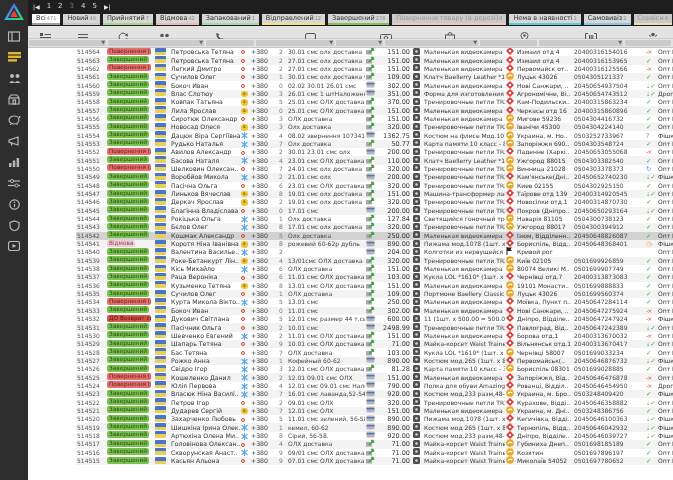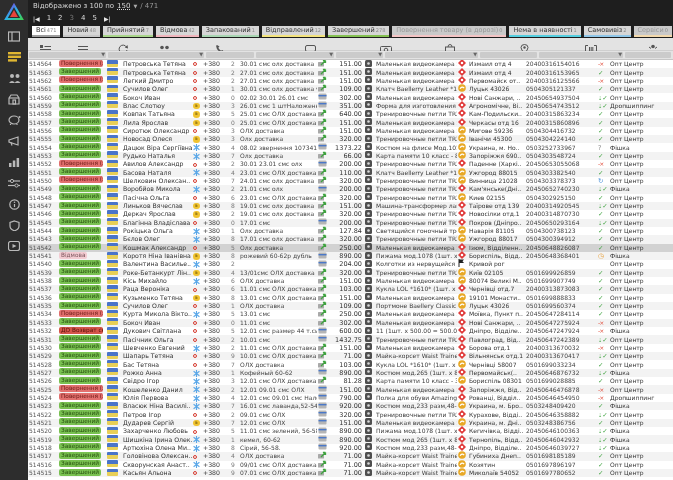--- a/index.html
+++ b/index.html
@@ -29,21 +29,21 @@
   .tab.active{background:#fff;}
   .tab.dim{color:#979797;background:#c9c9c9;}
   .tab .tcount{font-size:5px;color:#8a8a8a;margin-left:1px;vertical-align:top;}
   
   .table{width:645px;background:#fff;flex:1;display:flex;flex-direction:column;}
   .thead{height:13px;background:#e3e3e3;position:relative;border-bottom:1px solid #cfcfcf;flex-shrink:0;}
   .hicon{position:absolute;top:1px;color:#555;}
   .tfilter{height:9px;background:#e3e3e3;position:relative;flex-shrink:0;border-bottom:1px solid #c6c6c6;}
   .fbox{position:absolute;top:1px;height:6px;background:#cbcbcb;border-radius:1px;}
   .fbox .arr{position:absolute;right:1px;top:-1px;font-size:5px;color:#666;}
-  .tbody{flex:1;overflow:hidden;}
+  .tbody{flex:1;overflow:hidden;margin-left:48px;}
   .row{display:grid;grid-template-columns:30px 48px 16px 70px 10px 25px 12px 78px 11px 36px 11px 82px 11px 57px 72px 12px 46px;
        height:8.35px;align-items:center;font-size:6.5px;color:#333;background:#fff;cursor:pointer;}
   .row:nth-child(even){background:#f3f3f3;}
   .row.sel{background:#d2d2d2;}
   .cell{overflow:hidden;white-space:nowrap;padding:0 1px;line-height:8px;}
   .id{color:#555;font-size:6px;}
   .badge{font-style:normal;display:inline-block;border-radius:2px;padding:0 2px;font-size:5.8px;line-height:7px;max-width:44px;overflow:hidden;white-space:nowrap;}
   .flag{display:inline-block;width:11px;height:7px;background:linear-gradient(#4a74c9 0 50%,#e8cf57 50% 100%);border-radius:1px;}
   .nm{font-size:6.2px;}
   .ph{font-size:6.2px;}
@@ -154,26 +154,20 @@
         <div class="sicon">
           <svg width="12" height="10">
             <rect x="0.5" y="0.5" width="11" height="9" rx="2" stroke="currentColor" fill="none" stroke-width="1.2"></rect>
             <polygon points="4.5,3 8.5,5 4.5,7" fill="currentColor"></polygon>
           </svg>
         </div>
       </div>
   </aside>
 
   <main class="main">
-    <div class="topbar">
-      <span>Відображено з 100 по</span>
-      <span class="range-val">150</span>
-      <span class="caret">▼</span>
-      <span class="total">/ 471</span>
-    </div>
     <div class="pager" id="pager">
         <span class="pgbtn">|◀</span>
         <span class="pgnum">1</span>
         <span class="pgnum">2</span>
         <span class="pgnum cur">3</span>
         <span class="pgnum">4</span>
         <span class="pgnum">5</span>
         <span class="pgbtn">▶|</span>
       </div>
     <div class="tabs" id="tabs">
@@ -444,21 +438,21 @@
   <span class="cell"><i class="flag"></i></span>
   <span class="cell nm">Ковпак Татьяна</span>
   <span class="cell"><i class="srcic lkc">lk</i></span>
   <span class="cell ph">+380</span>
   <span class="cell cnt">5</span>
   <span class="cell com">25.01 смс ОЛХ доставка</span>
   <span class="cell"><svg width="9" height="8">
                 <rect x="0" y="3" width="6" height="4.5" rx="0.5" fill="#a9a9a9"></rect>
                 <path d="M3 6 L7.5 1.5 M7.5 1.5 h-2.6 M7.5 1.5 v2.6" stroke="#3fa33f" stroke-width="1.3" fill="none"></path>
               </svg></span>
-  <span class="cell pr">640.00</span>
+  <span class="cell pr">370.00</span>
   <span class="cell"><svg width="7" height="7">
                 <rect x="0" y="0" width="7" height="7" rx="1.5" fill="#4f4f4f"></rect>
                 <circle cx="3.5" cy="3.5" r="1.3" fill="#d9d9d9"></circle>
               </svg></span>
   <span class="cell prod">Тренировочные петли TRX Train..</span>
   <span class="cell"><svg width="8" height="8">
                 <path d="M4 0 L8 4 L4 8 L0 4 Z" fill="#e03a3a"></path>
                 <rect x="2.9" y="2.9" width="2.2" height="2.2" fill="#fff"></rect>
               </svg></span>
   <span class="cell city">Кам-Подильски..</span>
@@ -562,21 +556,21 @@
                   <line x1="6.4" y1="1.2" x2="0.6" y2="5.8"></line>
                 </g>
               </svg></span>
   <span class="cell ph">+380</span>
   <span class="cell cnt">4</span>
   <span class="cell com">08.02 звернення 10734175 ф..</span>
   <span class="cell"><svg width="9" height="7">
                 <rect x="0.5" y="0.5" width="8" height="6" rx="1" fill="#b5b5b5"></rect>
                 <rect x="0.5" y="2" width="8" height="1.4" fill="#4a78c9"></rect>
               </svg></span>
-  <span class="cell pr">1373.22</span>
+  <span class="cell pr">1362.75</span>
   <span class="cell"><svg width="7" height="7">
                 <rect x="0" y="0" width="7" height="7" rx="1.5" fill="#4f4f4f"></rect>
                 <circle cx="3.5" cy="3.5" r="1.3" fill="#d9d9d9"></circle>
               </svg></span>
   <span class="cell prod">Костюм на флисе Мод.1014 (1ш..</span>
   <span class="cell"><svg width="8" height="8">
                 <circle cx="4" cy="4" r="3.8" fill="#e8a825"></circle>
                 <path d="M2 4.8 Q4 1.8 6.2 4.2" stroke="#fff" stroke-width="1.1" fill="none"></path>
               </svg></span>
   <span class="cell city">Украина, м. Но..</span>
@@ -596,21 +590,21 @@
                   <line x1="6.4" y1="1.2" x2="0.6" y2="5.8"></line>
                 </g>
               </svg></span>
   <span class="cell ph">+380</span>
   <span class="cell cnt">7</span>
   <span class="cell com">Олх доставка</span>
   <span class="cell"><svg width="9" height="8">
                 <rect x="0" y="3" width="6" height="4.5" rx="0.5" fill="#a9a9a9"></rect>
                 <path d="M3 6 L7.5 1.5 M7.5 1.5 h-2.6 M7.5 1.5 v2.6" stroke="#3fa33f" stroke-width="1.3" fill="none"></path>
               </svg></span>
-  <span class="cell pr">66.00</span>
+  <span class="cell pr">50.77</span>
   <span class="cell"><svg width="7" height="7">
                 <rect x="0" y="0" width="7" height="7" rx="1.5" fill="#4f4f4f"></rect>
                 <circle cx="3.5" cy="3.5" r="1.3" fill="#d9d9d9"></circle>
               </svg></span>
   <span class="cell prod">Карта памяти 10 класс - 8Гб *12..</span>
   <span class="cell"><svg width="8" height="8">
                 <circle cx="4" cy="4" r="3.8" fill="#e8a825"></circle>
                 <path d="M2 4.8 Q4 1.8 6.2 4.2" stroke="#fff" stroke-width="1.1" fill="none"></path>
               </svg></span>
   <span class="cell city">Запоріжжя 690..</span>
@@ -1254,21 +1248,21 @@
   <span class="cell"><i class="flag"></i></span>
   <span class="cell nm">Пасічник Ольга</span>
   <span class="cell"><i class="srcic olxr"></i></span>
   <span class="cell ph">+380</span>
   <span class="cell cnt">2</span>
   <span class="cell com">10.01 смс</span>
   <span class="cell"><svg width="9" height="7">
                 <rect x="0.5" y="0.5" width="8" height="6" rx="1" fill="#b5b5b5"></rect>
                 <rect x="0.5" y="2" width="8" height="1.4" fill="#4a78c9"></rect>
               </svg></span>
-  <span class="cell pr">1432.75</span>
+  <span class="cell pr">2498.99</span>
   <span class="cell"><svg width="7" height="7">
                 <rect x="0" y="0" width="7" height="7" rx="1.5" fill="#4f4f4f"></rect>
                 <circle cx="3.5" cy="3.5" r="1.3" fill="#d9d9d9"></circle>
               </svg></span>
   <span class="cell prod">Тренировочные петли TRX Train..</span>
   <span class="cell"><svg width="8" height="8">
                 <path d="M4 0 L8 4 L4 8 L0 4 Z" fill="#e03a3a"></path>
                 <rect x="2.9" y="2.9" width="2.2" height="2.2" fill="#fff"></rect>
               </svg></span>
   <span class="cell city">Павлоград, Від..</span>

